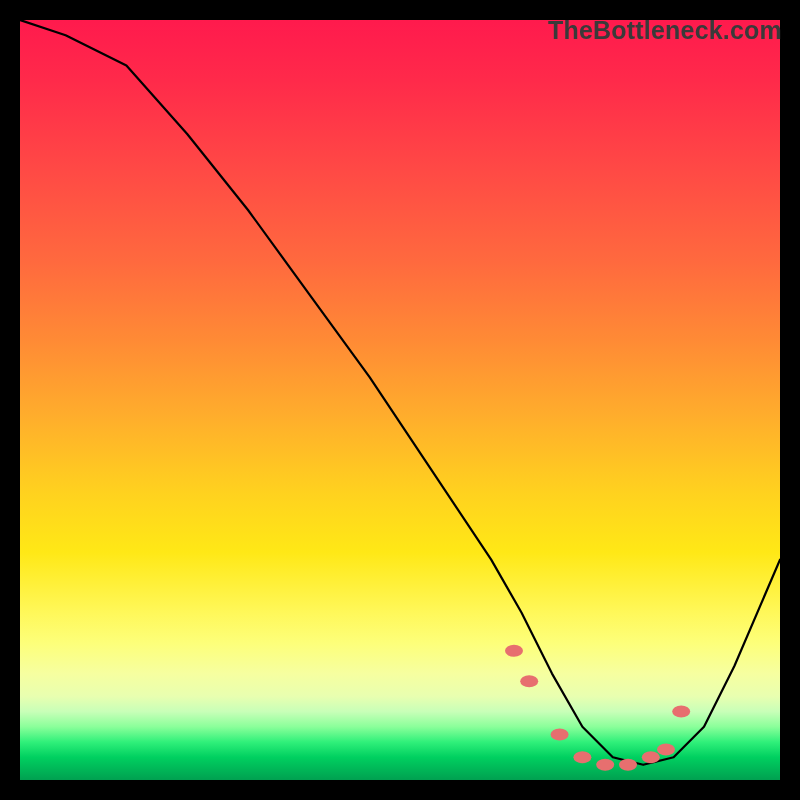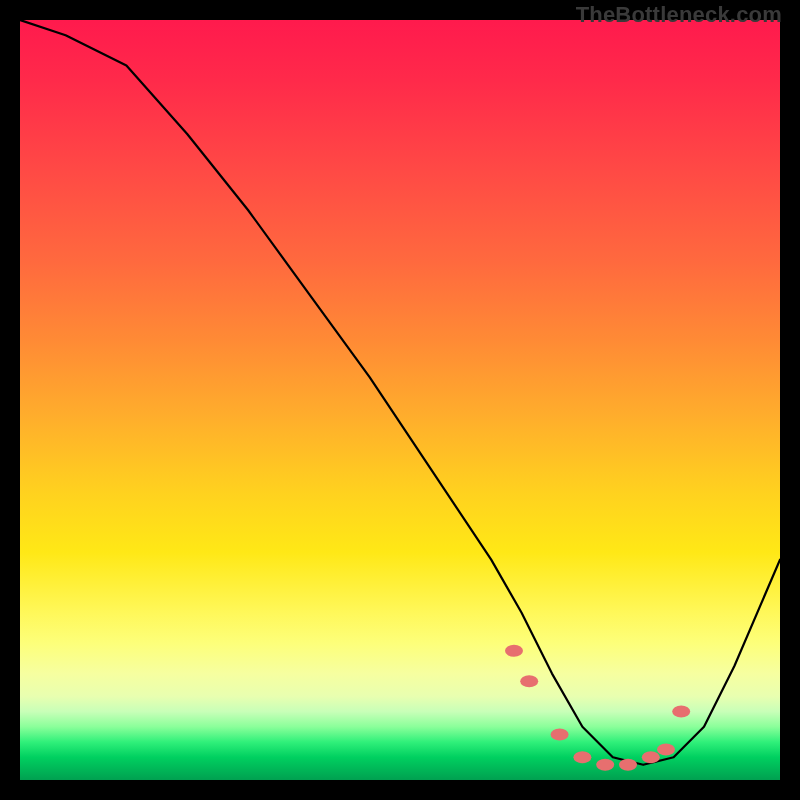--- a/index.html
+++ b/index.html
@@ -51,24 +51,24 @@
   }
   svg.curve {
     position: absolute;
     left: 0; top: 0;
     width: 760px;
     height: 760px;
     overflow: visible;
   }
   .watermark {
     position: absolute;
-    top: 2px;
+    top: 16px;
     right: 18px;
     color: #3a3a3a;
-    font-size: 22px;
+    font-size: 25px;
     font-weight: 600;
     letter-spacing: 0.2px;
     user-select: none;
     pointer-events: none;
     text-align: center;
   }
 </style>
 </head>
 <body>
 

